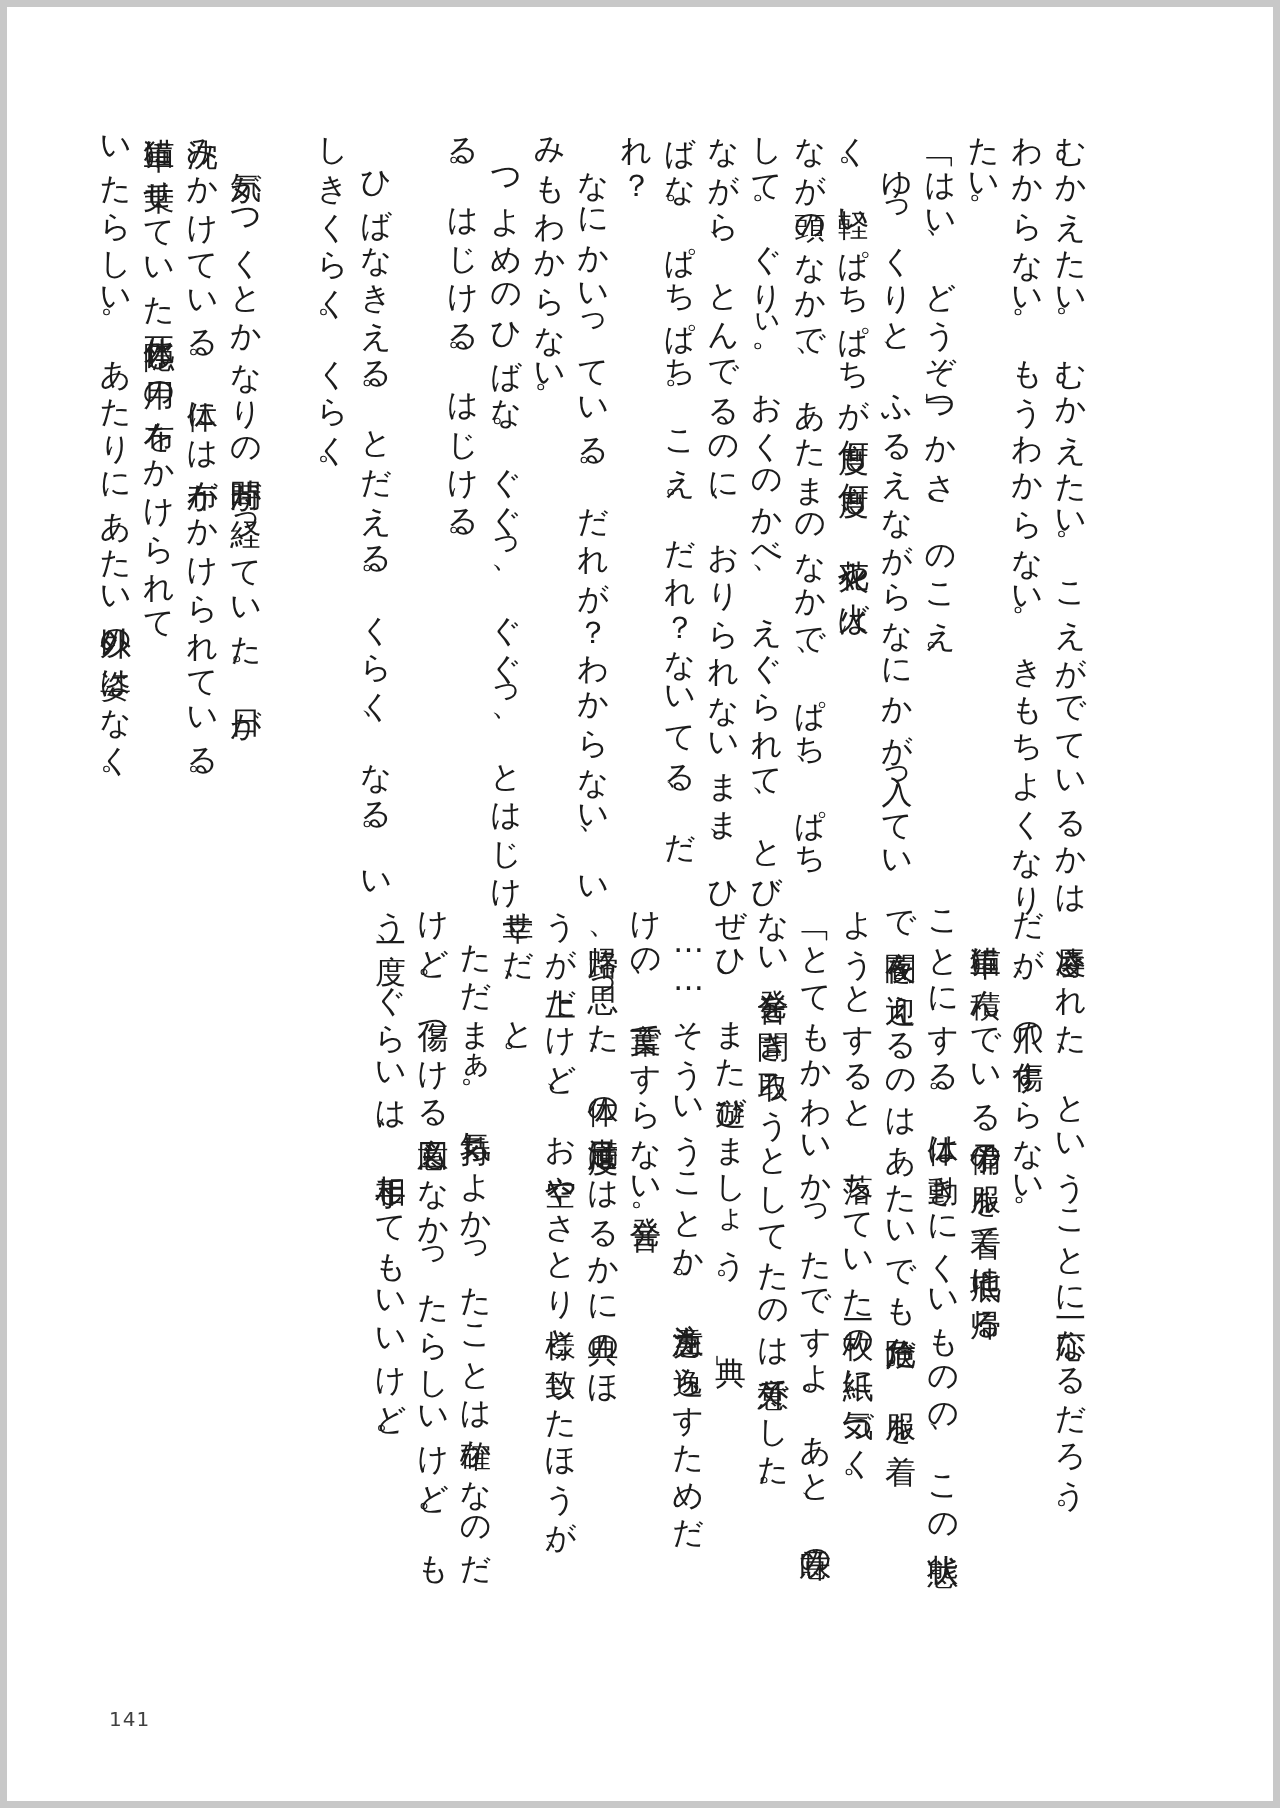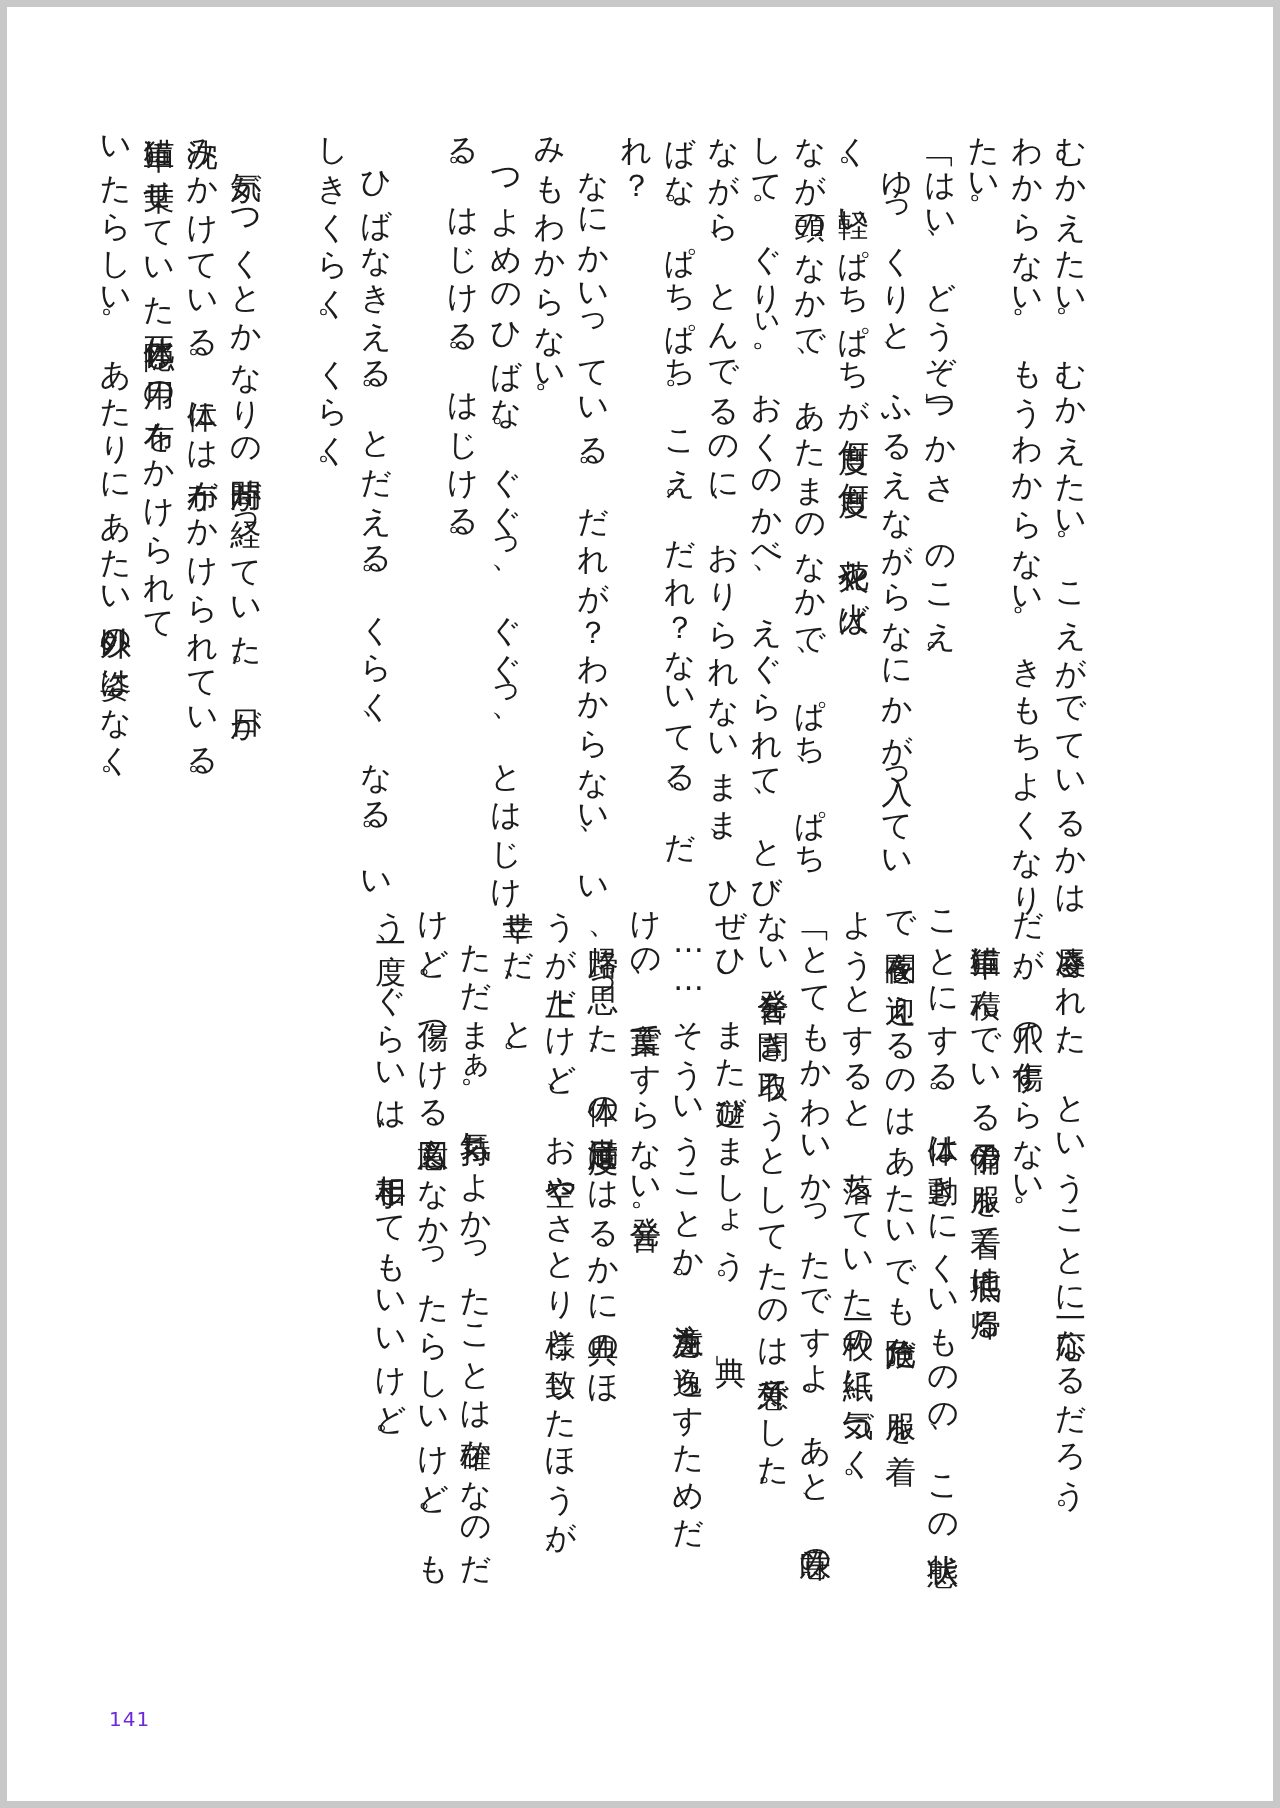--- a/index.html
+++ b/index.html
@@ -42,21 +42,21 @@
     height: 740px;
     line-height: 42.5px;
   }
   .vline:empty::before { content: "　"; }
   .page-number {
     position: absolute;
     left: 102px;
     top: 1700px;
     font-size: 20px;
     letter-spacing: 1px;
-    color: #6d28d9;
+    color: #404040;
   }
 </style>
 </head>
 <body>
 
 <div class="page">
 
   <div class="vblock vblock-upper">
       <p class="vline">むかえたい。むかえたい。こえがでているかは</p>
       <p class="vline">わからない。もうわからない。きもちよくなり</p>

